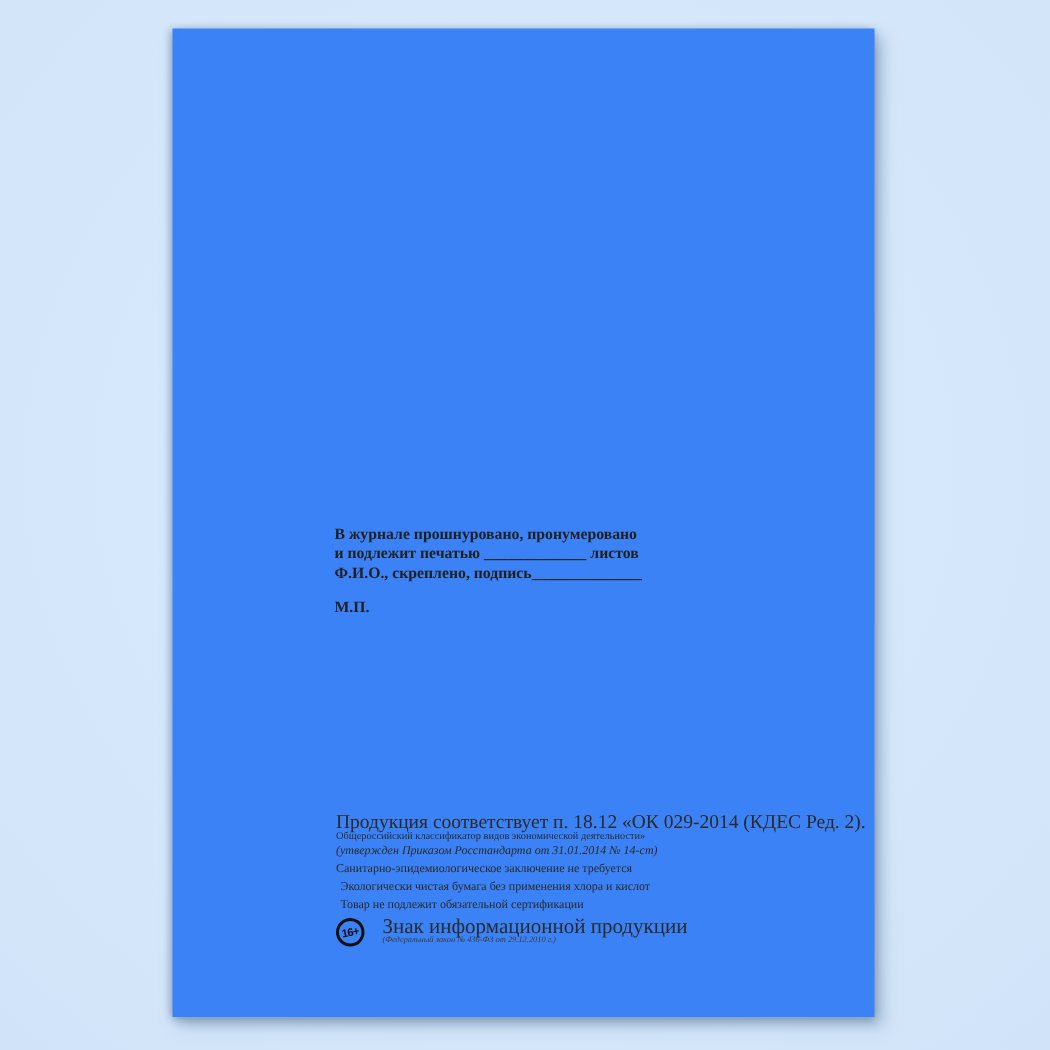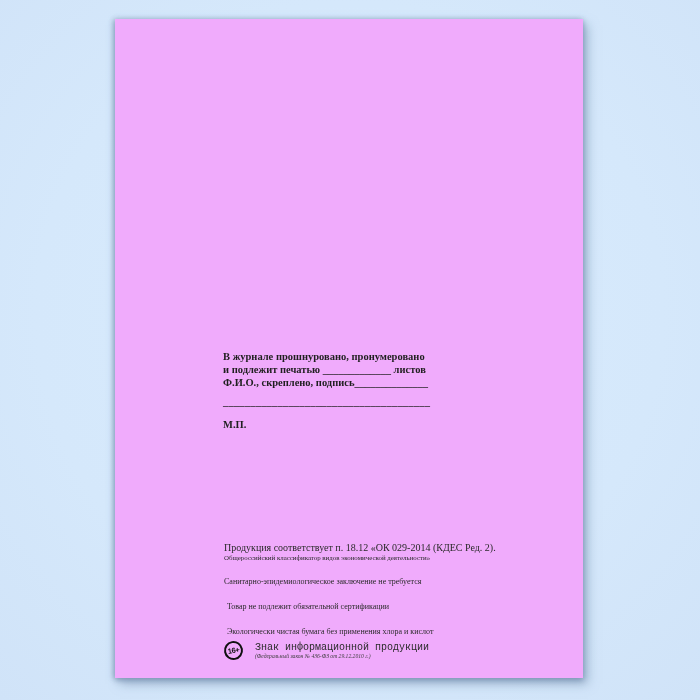--- a/index.html
+++ b/index.html
@@ -17,21 +17,21 @@
     position: relative;
     width: 700px;
     height: 700px;
   }
   .page {
     position: absolute;
     left: 115px;
     top: 19px;
     width: 468px;
     height: 659px;
-    background: #f0abfc;
+    background: #3b82f6;
     box-shadow:
       0 2px 6px rgba(122, 148, 178, 0.9),
       5px 6px 10px rgba(122, 148, 178, 0.55),
       -2px 0 5px rgba(122, 148, 178, 0.4);
   }
   
   .stamp-block {
     position: absolute;
     left: 108px;
     top: 331px;
@@ -48,24 +48,24 @@
     padding-right: 2px;
     font-weight: 600;
   }
   
   .info-block {
     position: absolute;
     left: 109px;
     top: 524px;
     color: #2a2a2a;
   }
-  .compliance-line1 { font-size: 10px;  line-height: 10px; white-space: nowrap; }
+  .compliance-line1 { font-size: 13px;  line-height: 10px; white-space: nowrap; }
   .compliance-line2 { font-size: 6.9px; line-height: 9px;  white-space: nowrap; }
   .compliance-line3 { font-size: 8px;  line-height: 10px; font-style: italic; white-space: nowrap; }
-  .note { font-size: 8px; line-height: 10px; margin-top: 15px; white-space: nowrap; }
+  .note { font-size: 8px; line-height: 10px; margin-top: 2px; white-space: nowrap; }
   .note.indent { padding-left: 3px; }
   
   .age-row {
     margin-top: 4px;
     display: flex;
     align-items: flex-start;
     gap: 12px;
   }
   .age-badge {
     flex: 0 0 auto;
@@ -77,44 +77,44 @@
     align-items: center;
     justify-content: center;
     font-family: "Liberation Sans", sans-serif;
     font-weight: 700;
     font-size: 7.5px;
     letter-spacing: -0.4px;
     color: #101010;
     transform: rotate(-10deg);
   }
   .age-text { padding-top: 2px; }
-  .age-title { font-size: 10px; line-height: 10px; white-space: nowrap; font-family: Liberation Mono, monospace; }
+  .age-title { font-size: 14px; line-height: 10px; white-space: nowrap; }
   .age-law { font-size: 5.6px; line-height: 7px; font-style: italic; white-space: nowrap; color: #3a3a3a; }
 </style>
 </head>
 <body>
 
 <div class="scene">
   <div class="page">
 
     <div class="stamp-block">
       <div class="stamp-line">В журнале прошнуровано, пронумеровано</div>
       <div class="stamp-line">и подлежит печатью _____________ листов</div>
       <div class="stamp-line">Ф.И.О., скреплено, подпись______________</div>
-      <div class="stamp-line rule">______________________________________</div>
       <div class="seal-placeholder">М.П.</div>
     </div>
 
     <div class="info-block">
       <div class="compliance-line1">Продукция соответствует п. 18.12 «ОК 029-2014 (КДЕС Ред. 2).</div>
       <div class="compliance-line2">Общероссийский классификатор видов экономической деятельности»</div>
+      <div class="compliance-line3">(утвержден Приказом Росстандарта от 31.01.2014 № 14-ст)</div>
 
       <div class="note">Санитарно-эпидемиологическое заключение не требуется</div>
+      <div class="note indent">Экологически чистая бумага без применения хлора и кислот</div>
       <div class="note indent">Товар не подлежит обязательной сертификации</div>
-      <div class="note indent">Экологически чистая бумага без применения хлора и кислот</div>
 
       <div class="age-row">
         <div class="age-badge">16+</div>
         <div class="age-text">
           <div class="age-title">Знак информационной продукции</div>
           <div class="age-law">(Федеральный закон № 436-ФЗ от 29.12.2010 г.)</div>
         </div>
       </div>
     </div>
 

